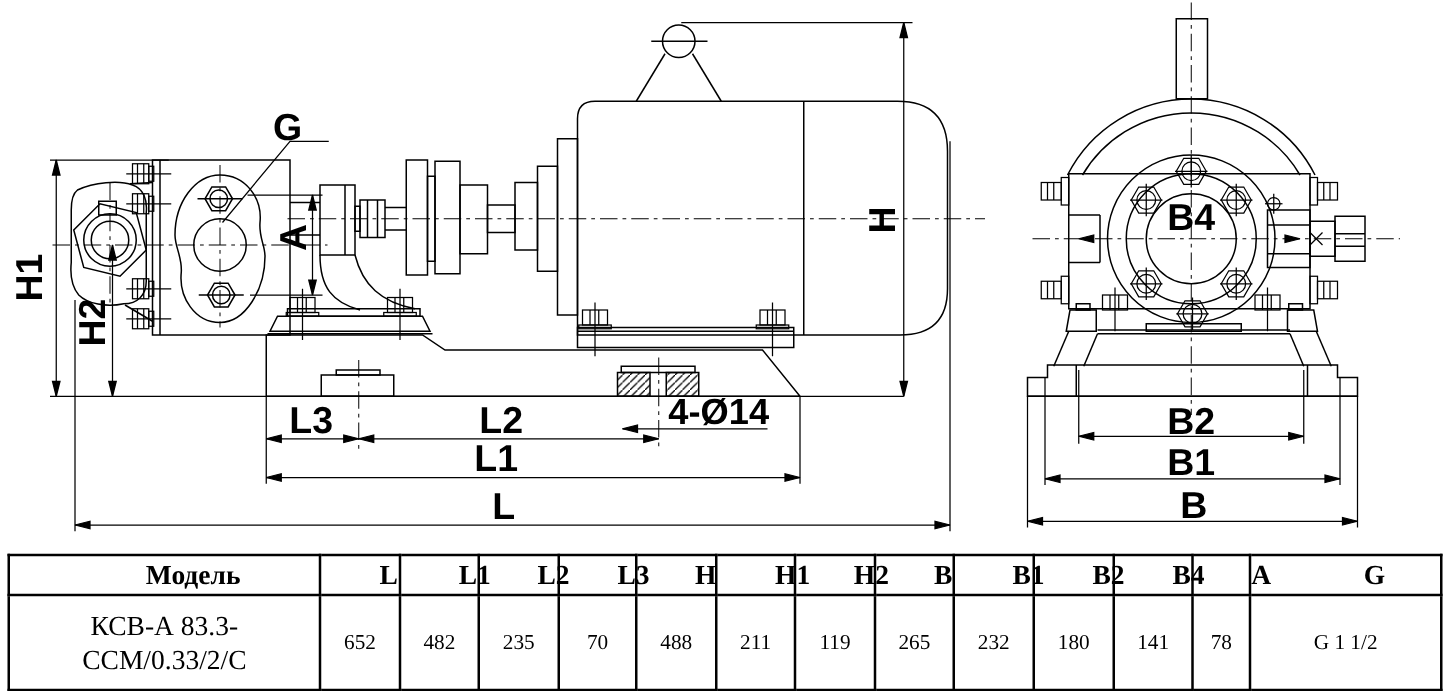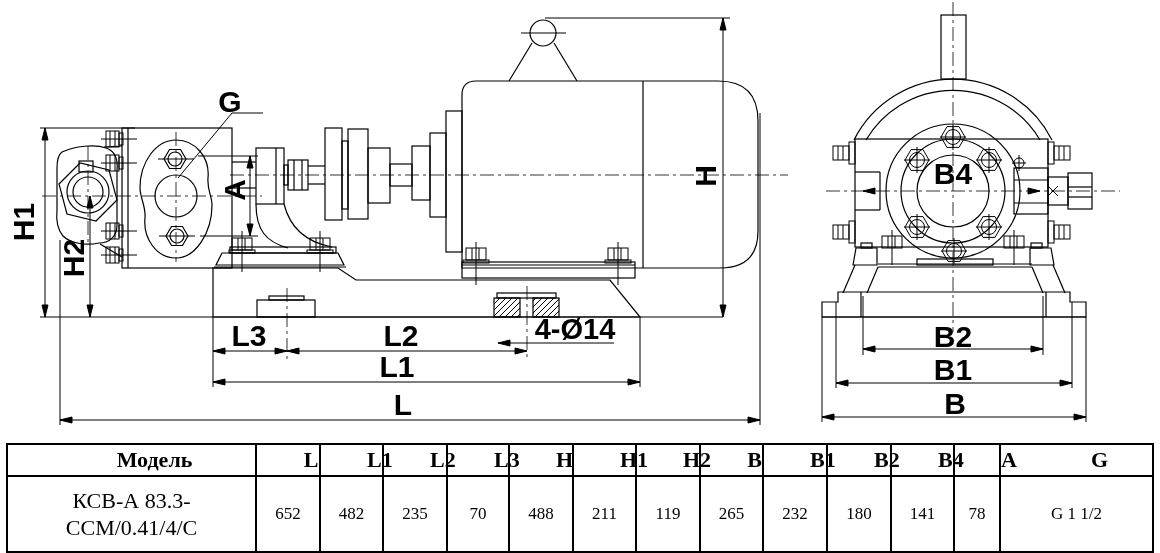--- a/index.html
+++ b/index.html
@@ -394,21 +394,21 @@
     <th>B</th>
     <th>B1</th>
     <th>B2</th>
     <th>B4</th>
     <th>A</th>
     <th>G</th>
   </tr>
   <tr>
     <td class="model">
       <span>КСВ-А 83.3-</span><br>
-      <span>ССМ/0.41/4/С</span>
+      <span>ССМ/0.33/2/С</span>
     </td>
     <td>652</td>
     <td>482</td>
     <td>235</td>
     <td>70</td>
     <td>488</td>
     <td>211</td>
     <td>119</td>
     <td>265</td>
     <td>232</td>

